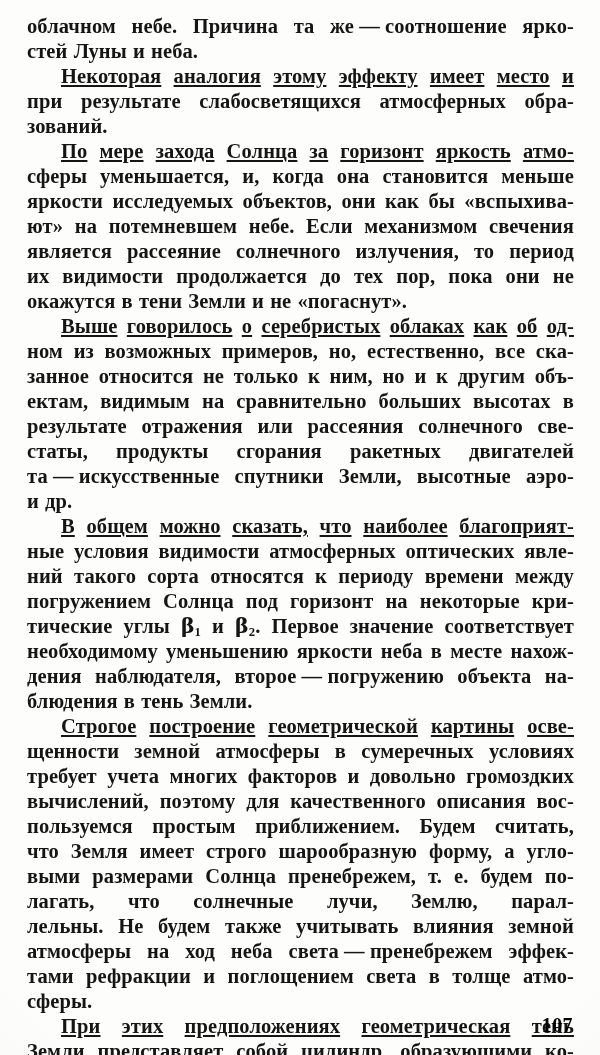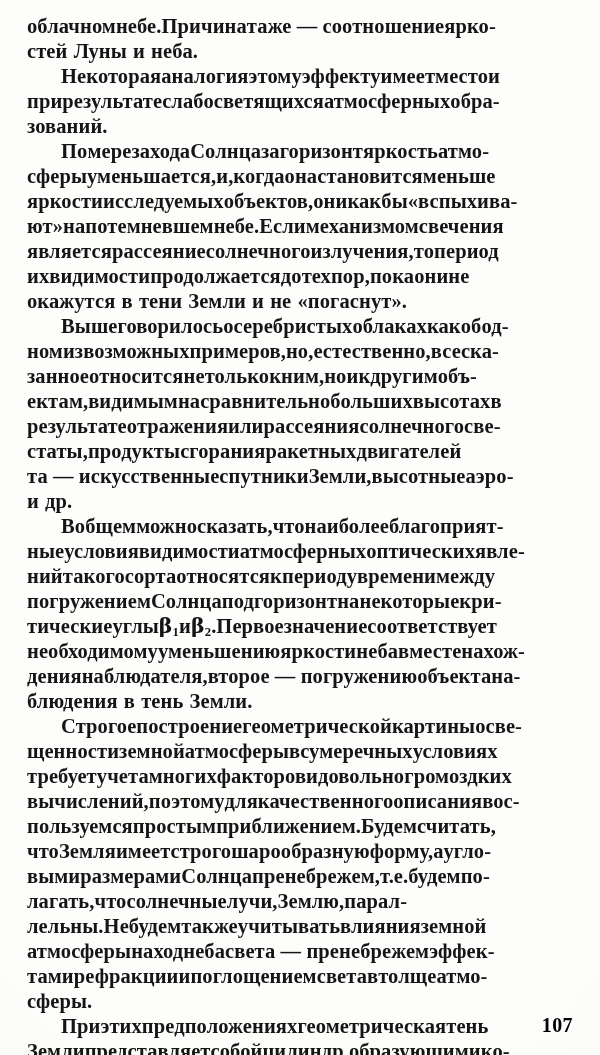--- a/index.html
+++ b/index.html
@@ -32,37 +32,37 @@
   #text-column {
     position: absolute;
     left: 27px;
     top: 14px;
     width: 547px;
   }
 
   
   .ln {
     display: flex;
-    justify-content: flex-start;
+    justify-content: space-between;
     width: 547px;
     height: 25px;
     line-height: 25px;
     font-size: 20.5px;
     letter-spacing: 0.1px;
     white-space: pre;
     font-weight: 600;
   }
   .ln > span { display: inline-block; }
 
   
   .ln.last { justify-content: flex-start; }
   .ln.last > span { margin-right: 0.30em; }
 
   
-  .ln.indent { padding-left: 34px; width: 513px; }
+  .ln.indent { padding-left: 34px; width: 513px; text-decoration: underline; }
 
   sub {
     font-size: 0.62em;
     vertical-align: -0.22em;
     font-weight: 600;
   }
 
   .greek { font-family: "DejaVu Serif", "Liberation Serif", serif; }
 
   #folio {

